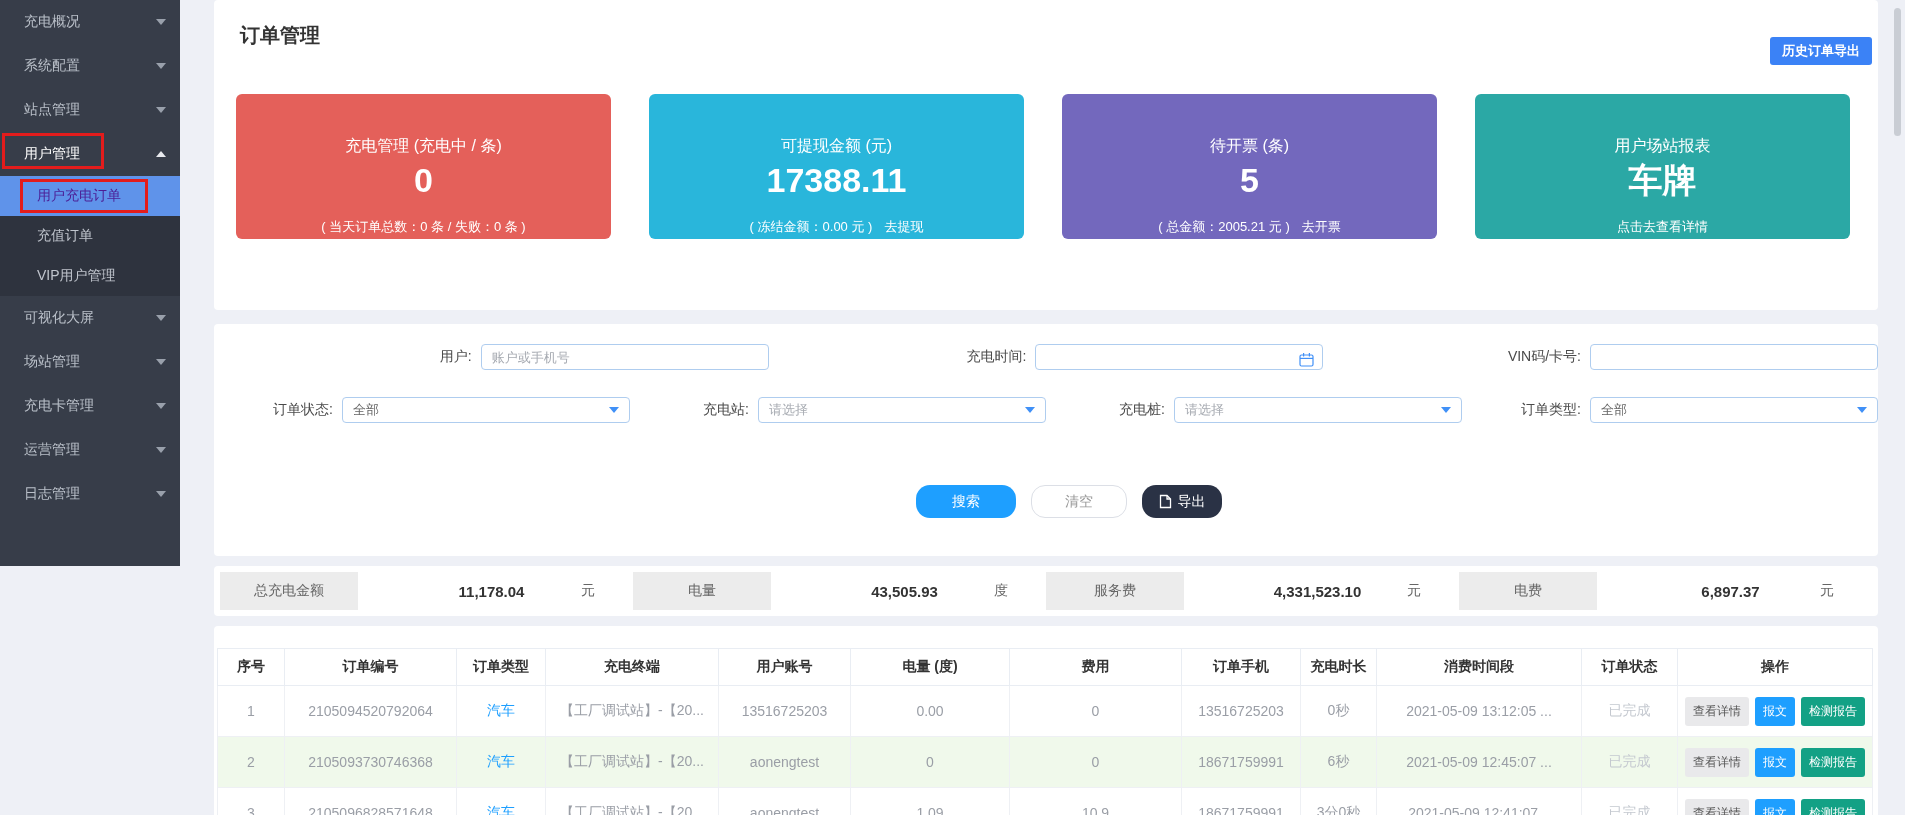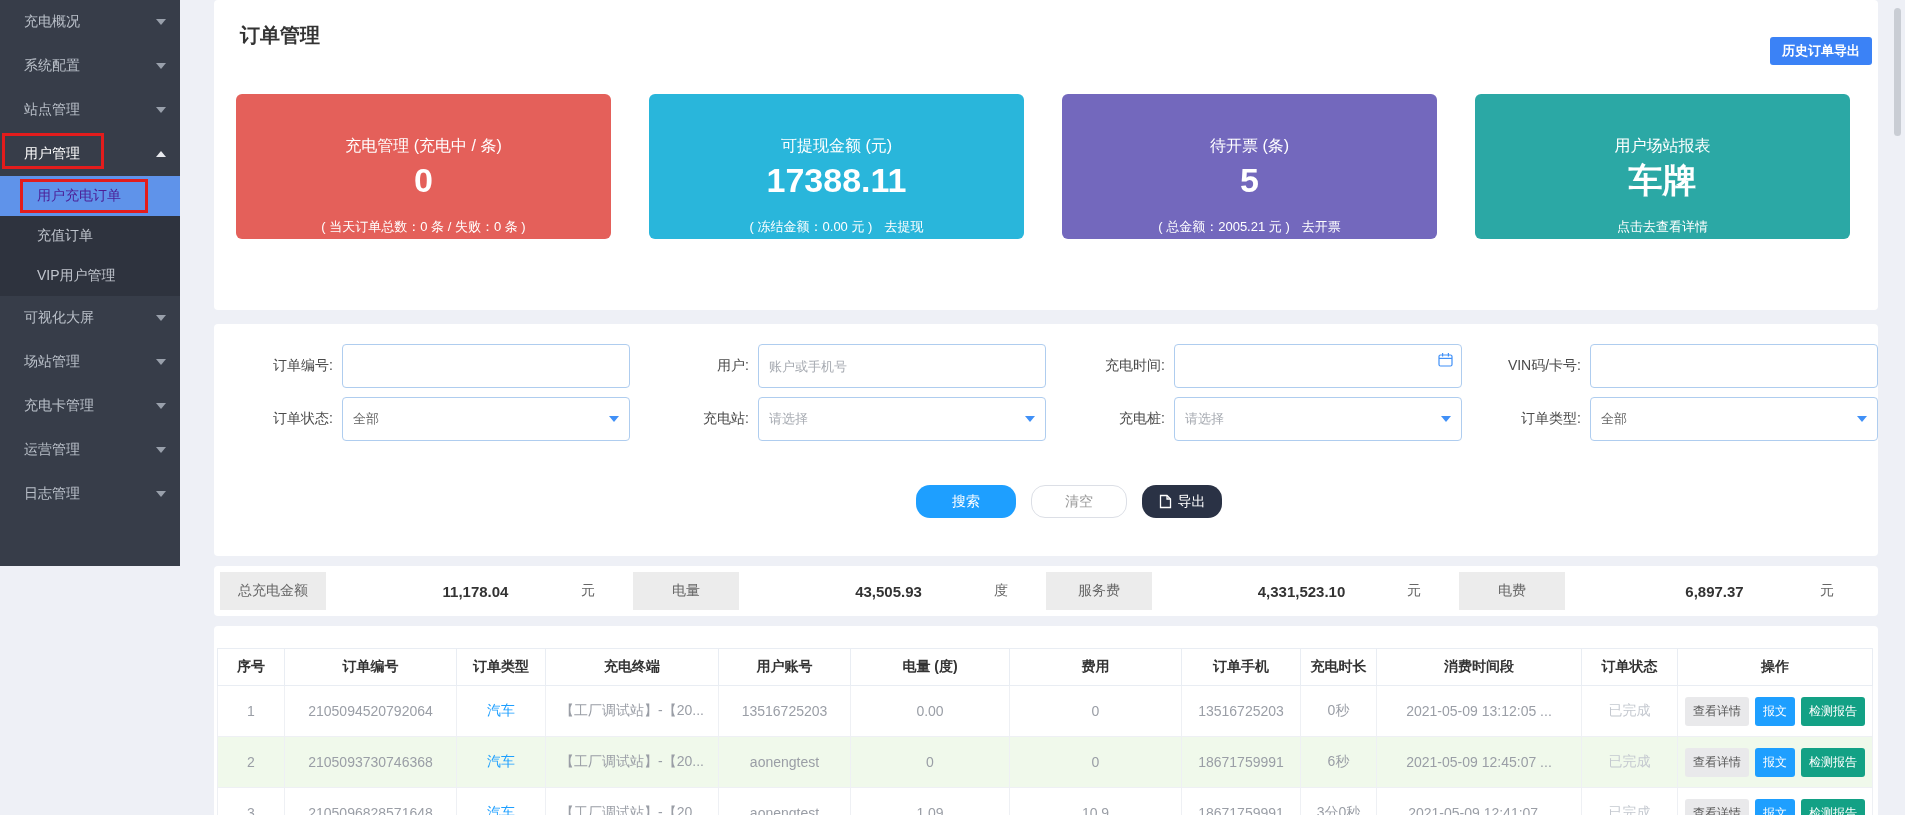--- a/index.html
+++ b/index.html
@@ -44,21 +44,21 @@
   .stat-purple { background:#7368bd; }
   .stat-teal   { background:#2ba8a5; }
   .stat-title { font-size:16px; }
   .stat-value { font-size:34px; font-weight:bold; line-height:1.15; margin-top:4px; }
   .stat-foot  { margin-top:18px; font-size:13px; display:flex; justify-content:center; gap:12px; }
   
   .filter-row { position:absolute; left:0; right:0; display:flex; }
   .filter-row.r1 { top:20px; } .filter-row.r2 { top:73px; }
   .field { flex:1; display:flex; align-items:center; }
   .field-label { flex:1; text-align:right; padding-right:9px; color:#4a4a4a; font-size:14px; }
-  .field-box { width:288px; height:44px; border:1px solid #afcdef; border-radius:4px;
+  .field-box { width:288px; height:26px; border:1px solid #afcdef; border-radius:4px;
                background:#fff; position:relative; display:flex; align-items:center; }
   .field-box input { width:100%; height:100%; border:none; outline:none; background:transparent;
                      padding:0 26px 0 10px; font-size:13px; color:#333;
                      font-family:"Liberation Sans","DejaVu Sans",sans-serif; }
   .field-box input::placeholder { color:#a6aab1; }
   .cal-icon { position:absolute; right:8px; top:7px; }
   .sel { justify-content:space-between; padding:0 10px; cursor:pointer; }
   .sel-text { font-size:13px; color:#666; }
   .sel-text.ph { color:#a6aab1; }
   .sel-caret { width:0; height:0; border-left:5px solid transparent; border-right:5px solid transparent;
@@ -67,21 +67,21 @@
                     justify-content:center; gap:15px; }
   .btn { height:33px; border:none; border-radius:14px; font-size:14px; cursor:pointer;
          display:flex; align-items:center; justify-content:center;
          font-family:Liberation Sans, sans-serif; }
   .btn-search { width:100px; background:#1e9fff; color:#fff; }
   .btn-clear  { width:96px;  background:#fff; color:#999; border:1px solid #dcdfe6; }
   .btn-export { width:80px;  background:#2a3245; color:#fff; gap:6px; }
   
   .summary { display:flex; height:38px; margin:6px; }
   .seg { flex:1; display:flex; }
-  .seg-label { width:106px; background:#ececec; color:#666; font-size:14px;
+  .seg-label { width:138px; background:#ececec; color:#666; font-size:14px;
                display:flex; align-items:center; justify-content:center; }
   .seg-val  { flex:1; display:flex; align-items:center; justify-content:center;
               font-weight:bold; font-size:15px; color:#333;margin-left:44px; }
   .seg-unit { width:52px; display:flex; align-items:center; color:#666; font-size:14px; }
   
   table { border-collapse:collapse; table-layout:fixed; width:1655px; margin:22px 0 0 3px; }
   th { height:37px; font-weight:bold; color:#333; font-size:14px;
        border:1px solid #e9edf3; background:#fff; }
   td { height:51px; text-align:center; color:#9a9ea6; font-size:14px;
        border:1px solid #eef0f4; overflow:hidden; white-space:nowrap; }
@@ -187,26 +187,20 @@
         <div class="stat-value">车牌</div>
         <div class="stat-foot">
           <span>点击去查看详情</span>
         </div>
       </div>
     </div>
   </section>
 
   <section class="card card-filter">
     <div class="filter-row r1">
-      <div class="field">
-        <span class="field-label">订单编号:</span>
-        <div class="field-box">
-            <input placeholder="" style="">
-          </div>
-      </div>
       <div class="field">
         <span class="field-label">用户:</span>
         <div class="field-box">
             <input placeholder="账户或手机号" style="">
           </div>
       </div>
       <div class="field">
         <span class="field-label">充电时间:</span>
         <div class="field-box">
           <input placeholder="" style="">

